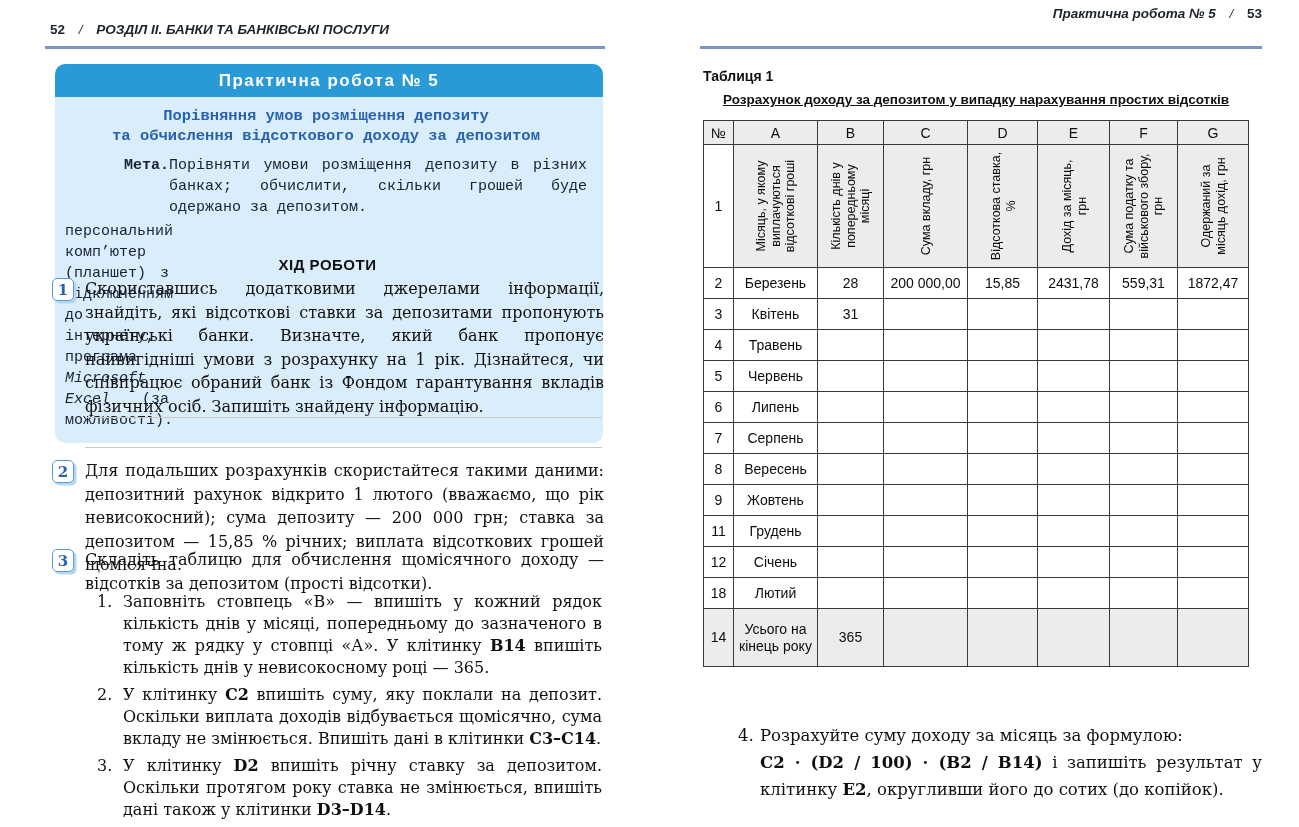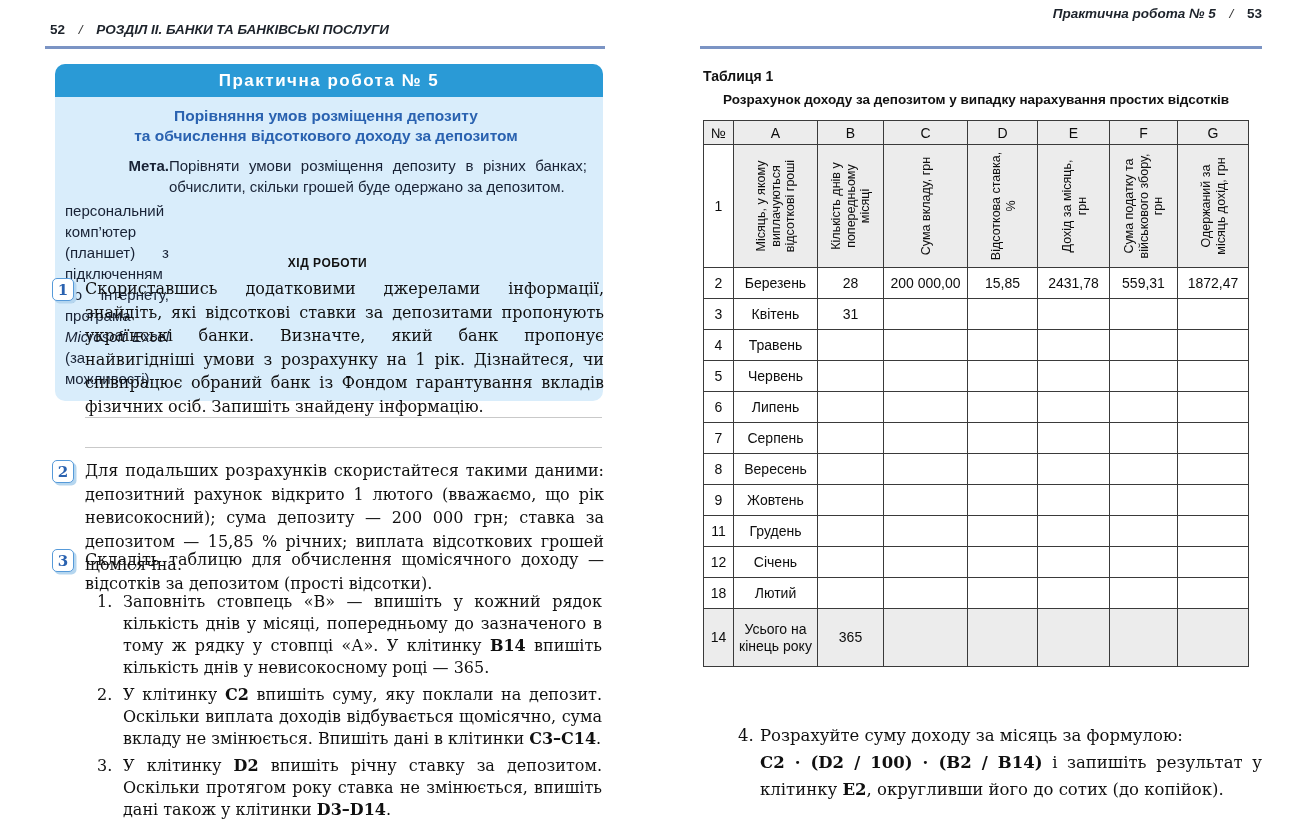--- a/index.html
+++ b/index.html
@@ -23,51 +23,51 @@
   .pg-head{font-size:13.5px;font-weight:bold;color:#1d232b;white-space:nowrap;}
   .pg-head .it{font-style:italic;}
   .pg-head .sep{font-style:italic;font-weight:normal;margin:0 10px;color:#333;}
   .rule{height:2.5px;background:var(--rule);}
 
   
   .panel{left:55px;top:64px;width:548px;border-radius:10px;background:var(--panel-bg);}
   .panel-band{background:var(--accent);border-radius:10px 10px 0 0;height:33px;
     display:flex;align-items:center;justify-content:center;
     color:#fff;font-size:17px;font-weight:bold;letter-spacing:1.5px;}
-  .panel-body{padding:9px 16px 12px 10px;}
+  .panel-body{padding:9px 16px 12px 10px;font-family:Liberation Mono, monospace;}
   .panel-subtitle{text-align:center;font-weight:bold;color:var(--subtitle);
     font-size:15.5px;line-height:20px;margin-bottom:9px;}
   .def-row{display:grid;grid-template-columns:104px 1fr;
     font-size:15px;line-height:21px;color:#182235;margin-top:3px;}
   .def-label{font-weight:bold;text-align:right;white-space:nowrap;}
   .def-text{text-align:justify;}
   .def-text i{font-style:italic;}
 
   
   .work-heading{left:50px;top:256px;width:555px;text-align:center;
-    font-size:12px;font-weight:bold;letter-spacing:.5px;color:#111;}
+    font-size:15px;font-weight:bold;letter-spacing:.5px;color:#111;}
   .serif{font-family:"DejaVu Serif",serif;}
   .step{left:52px;width:552px;padding-left:33px;}
   .badge{position:absolute;left:0;top:1px;width:22px;height:23px;
     background:#fff;border:1.5px solid var(--badge-border);border-radius:5px;
     box-shadow:2.5px 2.5px 0 var(--badge-shadow);
     display:flex;align-items:center;justify-content:center;
     font-family:"DejaVu Serif",serif;font-weight:bold;font-size:15px;color:var(--subtitle);}
   .step-text{font-size:16px;line-height:23.5px;text-align:justify;color:#101010;}
   .wline{position:absolute;left:85px;width:517px;height:1px;background:#c9c9c9;}
   .substeps{left:97px;top:591px;width:505px;}
   .substep{position:relative;padding-left:26px;margin-bottom:5px;
     font-size:16px;line-height:22px;text-align:justify;color:#101010;}
   .sub-num{position:absolute;left:0;top:0;}
 
   
   .table-label{left:703px;top:68px;width:545px;text-align:left;
     font-size:14px;font-weight:bold;color:#111;}
   .table-caption{left:700px;top:92px;width:552px;text-align:center;
-    font-size:13.5px;font-weight:bold;color:#111;}
+    font-size:13.5px;font-weight:bold;color:#111;text-decoration:underline;}
   table.deposit{left:703px;top:120px;border-collapse:collapse;table-layout:fixed;
     font-size:14px;color:#0d0d0d;}
   table.deposit th,table.deposit td{border:1px solid var(--table-line);
     text-align:center;vertical-align:middle;padding:0 2px;overflow:visible;}
   table.deposit{border:1.5px solid var(--table-line);}
   tr.cols th{height:24px;background:var(--cell-shade);font-weight:normal;font-size:14px;}
   tr.rot-row td{height:122px;background:var(--cell-shade);}
   tr.rot-row td.numcell{background:#fff;}
   .rotwrap{position:relative;width:100%;height:122px;}
   .rot{position:absolute;left:50%;top:50%;transform:translate(-50%,-50%) rotate(-90deg);

